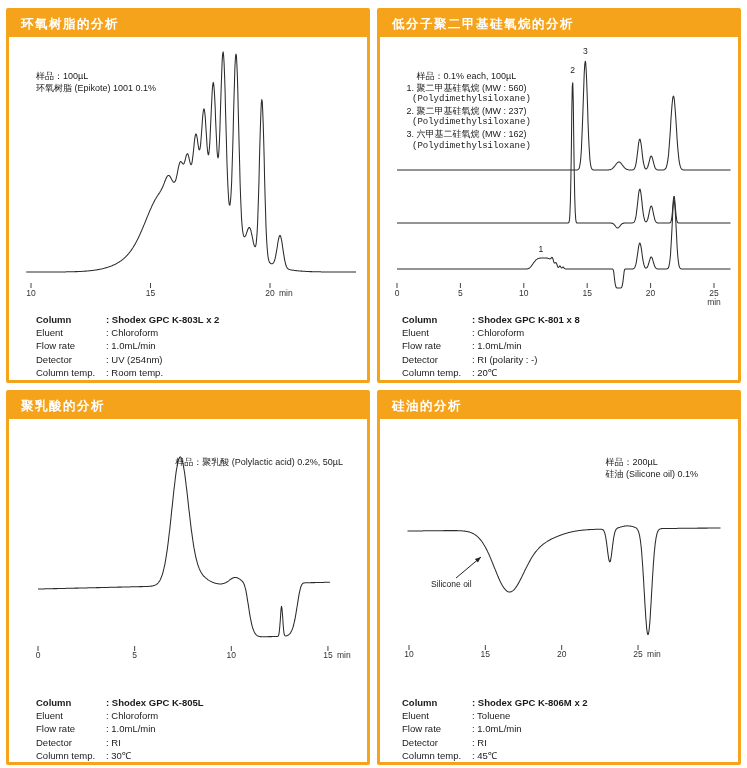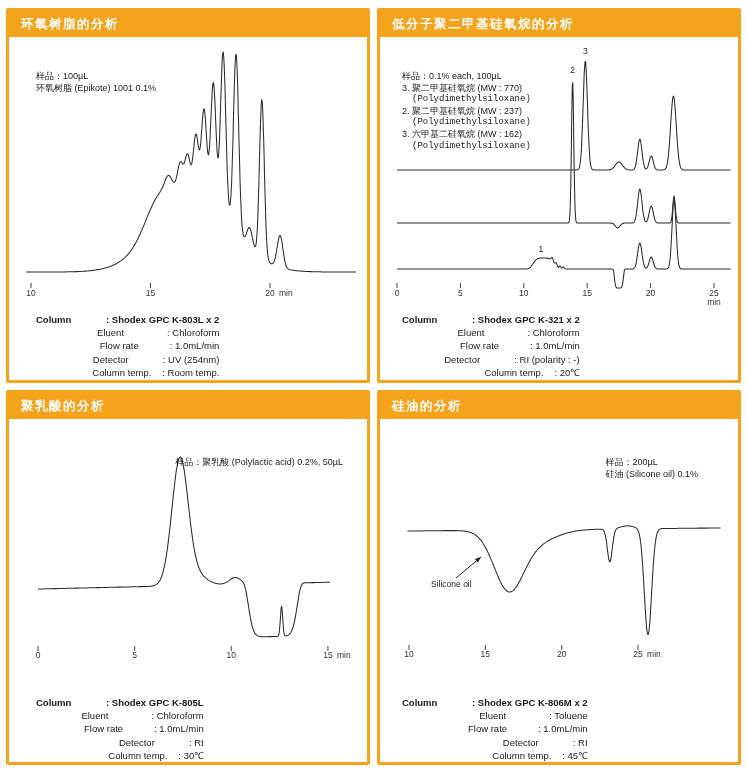--- a/index.html
+++ b/index.html
@@ -7,21 +7,21 @@
   .grid{display:grid;grid-template-columns:364px 364px;gap:7px;padding:8px 16px 3px 6px;box-sizing:border-box;}
   .panel{border:3px solid var(--accent,#F5A31B);height:375px;box-sizing:border-box;background:#fff;border-radius:2px;overflow:hidden;}
   .phead{background:var(--accent,#F5A31B);height:26px;line-height:26px;padding-left:12px;color:#fff;font-weight:bold;font-size:12.5px;letter-spacing:1.5px;}
   .pbody{position:relative;height:343px;overflow:hidden;}
   svg.chart{position:absolute;left:0;top:0;width:358px;display:block;}
   .sample{position:absolute;font-size:9px;line-height:11.6px;color:#1a1a1a;white-space:nowrap;margin-top:14px;}
   .sline.ind{padding-left:10px;font-family:Liberation Mono, monospace;}
   .tick{font-size:8.5px;fill:#333;font-family:"Liberation Sans",sans-serif;}
   .plabel{font-size:8.5px;fill:#222;font-family:"Liberation Sans",sans-serif;}
   .cond{position:absolute;font-size:9.5px;line-height:13.2px;color:#1a1a1a;white-space:nowrap;}
-  .crow{display:flex;justify-content:flex-end;}
+  .crow{display:flex;}
   .crow.bold{font-weight:bold;}
   .clabel{width:70px;flex:0 0 70px;}
 </style>
 </head>
 <body>
 
 <div class="grid">
 
   <section class="panel">
     <header class="phead"><span>环氧树脂的分析</span></header>
@@ -82,33 +82,33 @@
           <line x1="334" y1="246" x2="334" y2="251" stroke="#444" stroke-width="1"></line>
           <text x="334" y="259" text-anchor="middle" class="tick">25</text>
           <text x="334" y="268" text-anchor="middle" class="tick">min</text>
           <path d="M17.0 133.0 L17.5 133.0 L18.0 133.0 L18.4 133.0 L18.9 133.0 L19.4 133.0 L19.9 133.0 L20.3 133.0 L20.8 133.0 L21.3 133.0 L21.8 133.0 L22.2 133.0 L22.7 133.0 L23.2 133.0 L23.7 133.0 L24.1 133.0 L24.6 133.0 L25.1 133.0 L25.6 133.0 L26.1 133.0 L26.5 133.0 L27.0 133.0 L27.5 133.0 L28.0 133.0 L28.4 133.0 L28.9 133.0 L29.4 133.0 L29.9 133.0 L30.3 133.0 L30.8 133.0 L31.3 133.0 L31.8 133.0 L32.2 133.0 L32.7 133.0 L33.2 133.0 L33.7 133.0 L34.2 133.0 L34.6 133.0 L35.1 133.0 L35.6 133.0 L36.1 133.0 L36.5 133.0 L37.0 133.0 L37.5 133.0 L38.0 133.0 L38.4 133.0 L38.9 133.0 L39.4 133.0 L39.9 133.0 L40.3 133.0 L40.8 133.0 L41.3 133.0 L41.8 133.0 L42.2 133.0 L42.7 133.0 L43.2 133.0 L43.7 133.0 L44.2 133.0 L44.6 133.0 L45.1 133.0 L45.6 133.0 L46.1 133.0 L46.5 133.0 L47.0 133.0 L47.5 133.0 L48.0 133.0 L48.4 133.0 L48.9 133.0 L49.4 133.0 L49.9 133.0 L50.3 133.0 L50.8 133.0 L51.3 133.0 L51.8 133.0 L52.3 133.0 L52.7 133.0 L53.2 133.0 L53.7 133.0 L54.2 133.0 L54.6 133.0 L55.1 133.0 L55.6 133.0 L56.1 133.0 L56.5 133.0 L57.0 133.0 L57.5 133.0 L58.0 133.0 L58.4 133.0 L58.9 133.0 L59.4 133.0 L59.9 133.0 L60.4 133.0 L60.8 133.0 L61.3 133.0 L61.8 133.0 L62.3 133.0 L62.7 133.0 L63.2 133.0 L63.7 133.0 L64.2 133.0 L64.6 133.0 L65.1 133.0 L65.6 133.0 L66.1 133.0 L66.5 133.0 L67.0 133.0 L67.5 133.0 L68.0 133.0 L68.5 133.0 L68.9 133.0 L69.4 133.0 L69.9 133.0 L70.4 133.0 L70.8 133.0 L71.3 133.0 L71.8 133.0 L72.3 133.0 L72.7 133.0 L73.2 133.0 L73.7 133.0 L74.2 133.0 L74.6 133.0 L75.1 133.0 L75.6 133.0 L76.1 133.0 L76.6 133.0 L77.0 133.0 L77.5 133.0 L78.0 133.0 L78.5 133.0 L78.9 133.0 L79.4 133.0 L79.9 133.0 L80.4 133.0 L80.8 133.0 L81.3 133.0 L81.8 133.0 L82.3 133.0 L82.7 133.0 L83.2 133.0 L83.7 133.0 L84.2 133.0 L84.6 133.0 L85.1 133.0 L85.6 133.0 L86.1 133.0 L86.6 133.0 L87.0 133.0 L87.5 133.0 L88.0 133.0 L88.5 133.0 L88.9 133.0 L89.4 133.0 L89.9 133.0 L90.4 133.0 L90.8 133.0 L91.3 133.0 L91.8 133.0 L92.3 133.0 L92.7 133.0 L93.2 133.0 L93.7 133.0 L94.2 133.0 L94.7 133.0 L95.1 133.0 L95.6 133.0 L96.1 133.0 L96.6 133.0 L97.0 133.0 L97.5 133.0 L98.0 133.0 L98.5 133.0 L98.9 133.0 L99.4 133.0 L99.9 133.0 L100.4 133.0 L100.8 133.0 L101.3 133.0 L101.8 133.0 L102.3 133.0 L102.8 133.0 L103.2 133.0 L103.7 133.0 L104.2 133.0 L104.7 133.0 L105.1 133.0 L105.6 133.0 L106.1 133.0 L106.6 133.0 L107.0 133.0 L107.5 133.0 L108.0 133.0 L108.5 133.0 L108.9 133.0 L109.4 133.0 L109.9 133.0 L110.4 133.0 L110.9 133.0 L111.3 133.0 L111.8 133.0 L112.3 133.0 L112.8 133.0 L113.2 133.0 L113.7 133.0 L114.2 133.0 L114.7 133.0 L115.1 133.0 L115.6 133.0 L116.1 133.0 L116.6 133.0 L117.0 133.0 L117.5 133.0 L118.0 133.0 L118.5 133.0 L119.0 133.0 L119.4 133.0 L119.9 133.0 L120.4 133.0 L120.9 133.0 L121.3 133.0 L121.8 133.0 L122.3 133.0 L122.8 133.0 L123.2 133.0 L123.7 133.0 L124.2 133.0 L124.7 133.0 L125.1 133.0 L125.6 133.0 L126.1 133.0 L126.6 133.0 L127.0 133.0 L127.5 133.0 L128.0 133.0 L128.5 133.0 L129.0 133.0 L129.4 133.0 L129.9 133.0 L130.4 133.0 L130.9 133.0 L131.3 133.0 L131.8 133.0 L132.3 133.0 L132.8 133.0 L133.2 133.0 L133.7 133.0 L134.2 133.0 L134.7 133.0 L135.1 133.0 L135.6 133.0 L136.1 133.0 L136.6 133.0 L137.1 133.0 L137.5 133.0 L138.0 133.0 L138.5 133.0 L139.0 133.0 L139.4 133.0 L139.9 133.0 L140.4 133.0 L140.9 133.0 L141.3 133.0 L141.8 133.0 L142.3 133.0 L142.8 133.0 L143.2 133.0 L143.7 133.0 L144.2 133.0 L144.7 133.0 L145.2 133.0 L145.6 133.0 L146.1 133.0 L146.6 133.0 L147.1 133.0 L147.5 133.0 L148.0 133.0 L148.5 133.0 L149.0 133.0 L149.4 133.0 L149.9 133.0 L150.4 133.0 L150.9 133.0 L151.3 133.0 L151.8 133.0 L152.3 133.0 L152.8 133.0 L153.3 133.0 L153.7 133.0 L154.2 133.0 L154.7 133.0 L155.2 133.0 L155.6 133.0 L156.1 133.0 L156.6 133.0 L157.1 133.0 L157.5 133.0 L158.0 133.0 L158.5 133.0 L159.0 133.0 L159.4 133.0 L159.9 133.0 L160.4 133.0 L160.9 133.0 L161.4 133.0 L161.8 133.0 L162.3 133.0 L162.8 133.0 L163.3 133.0 L163.7 133.0 L164.2 133.0 L164.7 133.0 L165.2 133.0 L165.6 133.0 L166.1 133.0 L166.6 133.0 L167.1 133.0 L167.5 133.0 L168.0 133.0 L168.5 133.0 L169.0 133.0 L169.4 133.0 L169.9 133.0 L170.4 133.0 L170.9 133.0 L171.4 133.0 L171.8 133.0 L172.3 133.0 L172.8 133.0 L173.3 133.0 L173.7 133.0 L174.2 133.0 L174.7 133.0 L175.2 133.0 L175.6 133.0 L176.1 133.0 L176.6 133.0 L177.1 133.0 L177.5 133.0 L178.0 133.0 L178.5 133.0 L179.0 133.0 L179.5 133.0 L179.9 133.0 L180.4 133.0 L180.9 133.0 L181.4 133.0 L181.8 133.0 L182.3 133.0 L182.8 133.0 L183.3 133.0 L183.7 133.0 L184.2 133.0 L184.7 133.0 L185.2 133.0 L185.6 133.0 L186.1 133.0 L186.6 133.0 L187.1 133.0 L187.6 133.0 L188.0 133.0 L188.5 133.0 L189.0 133.0 L189.5 133.0 L189.9 133.0 L190.4 133.0 L190.9 133.0 L191.4 133.0 L191.8 133.0 L192.3 133.0 L192.8 133.0 L193.3 133.0 L193.7 133.0 L194.2 133.0 L194.7 133.0 L195.2 133.0 L195.7 133.0 L196.1 133.0 L196.6 133.0 L197.1 132.9 L197.6 132.8 L198.0 132.6 L198.5 132.2 L199.0 131.5 L199.5 130.2 L199.9 128.0 L200.4 124.6 L200.9 119.5 L201.4 112.3 L201.8 102.8 L202.3 91.0 L202.8 77.4 L203.3 62.8 L203.8 48.7 L204.2 36.6 L204.7 28.1 L205.2 24.2 L205.7 25.5 L206.1 31.9 L206.6 42.4 L207.1 55.7 L207.6 70.2 L208.0 84.4 L208.5 97.2 L209.0 107.9 L209.5 116.2 L209.9 122.3 L210.4 126.5 L210.9 129.3 L211.4 130.9 L211.8 131.9 L212.3 132.5 L212.8 132.7 L213.3 132.9 L213.8 133.0 L214.2 133.0 L214.7 133.0 L215.2 133.0 L215.7 133.0 L216.1 133.0 L216.6 133.0 L217.1 133.0 L217.6 133.0 L218.0 133.0 L218.5 133.0 L219.0 133.0 L219.5 133.0 L219.9 133.0 L220.4 133.0 L220.9 133.0 L221.4 133.0 L221.9 133.0 L222.3 133.0 L222.8 133.0 L223.3 133.0 L223.8 133.0 L224.2 133.0 L224.7 133.0 L225.2 133.0 L225.7 133.0 L226.1 133.0 L226.6 133.0 L227.1 133.0 L227.6 133.0 L228.0 132.9 L228.5 132.9 L229.0 132.8 L229.5 132.8 L230.0 132.7 L230.4 132.5 L230.9 132.4 L231.4 132.1 L231.9 131.9 L232.3 131.6 L232.8 131.2 L233.3 130.7 L233.8 130.2 L234.2 129.6 L234.7 129.0 L235.2 128.4 L235.7 127.7 L236.1 127.1 L236.6 126.5 L237.1 126.0 L237.6 125.5 L238.1 125.2 L238.5 125.0 L239.0 125.0 L239.5 125.1 L240.0 125.3 L240.4 125.7 L240.9 126.2 L241.4 126.7 L241.9 127.4 L242.3 128.0 L242.8 128.6 L243.3 129.3 L243.8 129.9 L244.2 130.4 L244.7 130.9 L245.2 131.3 L245.7 131.7 L246.2 132.0 L246.6 132.3 L247.1 132.4 L247.6 132.6 L248.1 132.7 L248.5 132.8 L249.0 132.9 L249.5 132.9 L250.0 132.9 L250.4 133.0 L250.9 133.0 L251.4 133.0 L251.9 133.0 L252.3 132.9 L252.8 132.8 L253.3 132.7 L253.8 132.4 L254.3 131.9 L254.7 131.1 L255.2 129.9 L255.7 128.1 L256.2 125.7 L256.6 122.6 L257.1 119.0 L257.6 114.9 L258.1 110.8 L258.5 107.0 L259.0 104.1 L259.5 102.4 L260.0 102.1 L260.4 103.3 L260.9 105.8 L261.4 109.3 L261.9 113.3 L262.3 117.4 L262.8 121.3 L263.3 124.6 L263.8 127.2 L264.3 129.2 L264.7 130.6 L265.2 131.5 L265.7 131.9 L266.2 132.0 L266.6 131.7 L267.1 131.1 L267.6 130.2 L268.1 128.8 L268.5 127.2 L269.0 125.3 L269.5 123.3 L270.0 121.5 L270.4 120.0 L270.9 119.2 L271.4 119.0 L271.9 119.7 L272.4 121.0 L272.8 122.7 L273.3 124.7 L273.8 126.6 L274.3 128.4 L274.7 129.8 L275.2 131.0 L275.7 131.7 L276.2 132.3 L276.6 132.6 L277.1 132.8 L277.6 132.9 L278.1 133.0 L278.5 133.0 L279.0 133.0 L279.5 133.0 L280.0 133.0 L280.5 133.0 L280.9 133.0 L281.4 133.0 L281.9 133.0 L282.4 133.0 L282.8 132.9 L283.3 132.9 L283.8 132.8 L284.3 132.7 L284.7 132.4 L285.2 132.0 L285.7 131.4 L286.2 130.5 L286.6 129.1 L287.1 127.2 L287.6 124.6 L288.1 121.2 L288.6 116.9 L289.0 111.6 L289.5 105.4 L290.0 98.5 L290.5 91.0 L290.9 83.3 L291.4 76.0 L291.9 69.4 L292.4 64.2 L292.8 60.6 L293.3 59.1 L293.8 59.6 L294.3 62.3 L294.7 66.8 L295.2 72.9 L295.7 79.9 L296.2 87.5 L296.7 95.1 L297.1 102.3 L297.6 108.9 L298.1 114.6 L298.6 119.4 L299.0 123.2 L299.5 126.1 L300.0 128.3 L300.5 129.9 L300.9 131.0 L301.4 131.8 L301.9 132.3 L302.4 132.6 L302.8 132.8 L303.3 132.9 L303.8 132.9 L304.3 133.0 L304.7 133.0 L305.2 133.0 L305.7 133.0 L306.2 133.0 L306.7 133.0 L307.1 133.0 L307.6 133.0 L308.1 133.0 L308.6 133.0 L309.0 133.0 L309.5 133.0 L310.0 133.0 L310.5 133.0 L310.9 133.0 L311.4 133.0 L311.9 133.0 L312.4 133.0 L312.8 133.0 L313.3 133.0 L313.8 133.0 L314.3 133.0 L314.8 133.0 L315.2 133.0 L315.7 133.0 L316.2 133.0 L316.7 133.0 L317.1 133.0 L317.6 133.0 L318.1 133.0 L318.6 133.0 L319.0 133.0 L319.5 133.0 L320.0 133.0 L320.5 133.0 L320.9 133.0 L321.4 133.0 L321.9 133.0 L322.4 133.0 L322.9 133.0 L323.3 133.0 L323.8 133.0 L324.3 133.0 L324.8 133.0 L325.2 133.0 L325.7 133.0 L326.2 133.0 L326.7 133.0 L327.1 133.0 L327.6 133.0 L328.1 133.0 L328.6 133.0 L329.0 133.0 L329.5 133.0 L330.0 133.0 L330.5 133.0 L331.0 133.0 L331.4 133.0 L331.9 133.0 L332.4 133.0 L332.9 133.0 L333.3 133.0 L333.8 133.0 L334.3 133.0 L334.8 133.0 L335.2 133.0 L335.7 133.0 L336.2 133.0 L336.7 133.0 L337.1 133.0 L337.6 133.0 L338.1 133.0 L338.6 133.0 L339.1 133.0 L339.5 133.0 L340.0 133.0 L340.5 133.0 L341.0 133.0 L341.4 133.0 L341.9 133.0 L342.4 133.0 L342.9 133.0 L343.3 133.0 L343.8 133.0 L344.3 133.0 L344.8 133.0 L345.2 133.0 L345.7 133.0 L346.2 133.0 L346.7 133.0 L347.1 133.0 L347.6 133.0 L348.1 133.0 L348.6 133.0 L349.1 133.0 L349.5 133.0 L350.0 133.0 L350.5 133.0 " fill="none" stroke="#2b2b2b" stroke-width="1.05" stroke-linejoin="round"></path>
           <path d="M17.0 186.0 L17.5 186.0 L18.0 186.0 L18.4 186.0 L18.9 186.0 L19.4 186.0 L19.9 186.0 L20.3 186.0 L20.8 186.0 L21.3 186.0 L21.8 186.0 L22.2 186.0 L22.7 186.0 L23.2 186.0 L23.7 186.0 L24.1 186.0 L24.6 186.0 L25.1 186.0 L25.6 186.0 L26.1 186.0 L26.5 186.0 L27.0 186.0 L27.5 186.0 L28.0 186.0 L28.4 186.0 L28.9 186.0 L29.4 186.0 L29.9 186.0 L30.3 186.0 L30.8 186.0 L31.3 186.0 L31.8 186.0 L32.2 186.0 L32.7 186.0 L33.2 186.0 L33.7 186.0 L34.2 186.0 L34.6 186.0 L35.1 186.0 L35.6 186.0 L36.1 186.0 L36.5 186.0 L37.0 186.0 L37.5 186.0 L38.0 186.0 L38.4 186.0 L38.9 186.0 L39.4 186.0 L39.9 186.0 L40.3 186.0 L40.8 186.0 L41.3 186.0 L41.8 186.0 L42.2 186.0 L42.7 186.0 L43.2 186.0 L43.7 186.0 L44.2 186.0 L44.6 186.0 L45.1 186.0 L45.6 186.0 L46.1 186.0 L46.5 186.0 L47.0 186.0 L47.5 186.0 L48.0 186.0 L48.4 186.0 L48.9 186.0 L49.4 186.0 L49.9 186.0 L50.3 186.0 L50.8 186.0 L51.3 186.0 L51.8 186.0 L52.3 186.0 L52.7 186.0 L53.2 186.0 L53.7 186.0 L54.2 186.0 L54.6 186.0 L55.1 186.0 L55.6 186.0 L56.1 186.0 L56.5 186.0 L57.0 186.0 L57.5 186.0 L58.0 186.0 L58.4 186.0 L58.9 186.0 L59.4 186.0 L59.9 186.0 L60.4 186.0 L60.8 186.0 L61.3 186.0 L61.8 186.0 L62.3 186.0 L62.7 186.0 L63.2 186.0 L63.7 186.0 L64.2 186.0 L64.6 186.0 L65.1 186.0 L65.6 186.0 L66.1 186.0 L66.5 186.0 L67.0 186.0 L67.5 186.0 L68.0 186.0 L68.5 186.0 L68.9 186.0 L69.4 186.0 L69.9 186.0 L70.4 186.0 L70.8 186.0 L71.3 186.0 L71.8 186.0 L72.3 186.0 L72.7 186.0 L73.2 186.0 L73.7 186.0 L74.2 186.0 L74.6 186.0 L75.1 186.0 L75.6 186.0 L76.1 186.0 L76.6 186.0 L77.0 186.0 L77.5 186.0 L78.0 186.0 L78.5 186.0 L78.9 186.0 L79.4 186.0 L79.9 186.0 L80.4 186.0 L80.8 186.0 L81.3 186.0 L81.8 186.0 L82.3 186.0 L82.7 186.0 L83.2 186.0 L83.7 186.0 L84.2 186.0 L84.6 186.0 L85.1 186.0 L85.6 186.0 L86.1 186.0 L86.6 186.0 L87.0 186.0 L87.5 186.0 L88.0 186.0 L88.5 186.0 L88.9 186.0 L89.4 186.0 L89.9 186.0 L90.4 186.0 L90.8 186.0 L91.3 186.0 L91.8 186.0 L92.3 186.0 L92.7 186.0 L93.2 186.0 L93.7 186.0 L94.2 186.0 L94.7 186.0 L95.1 186.0 L95.6 186.0 L96.1 186.0 L96.6 186.0 L97.0 186.0 L97.5 186.0 L98.0 186.0 L98.5 186.0 L98.9 186.0 L99.4 186.0 L99.9 186.0 L100.4 186.0 L100.8 186.0 L101.3 186.0 L101.8 186.0 L102.3 186.0 L102.8 186.0 L103.2 186.0 L103.7 186.0 L104.2 186.0 L104.7 186.0 L105.1 186.0 L105.6 186.0 L106.1 186.0 L106.6 186.0 L107.0 186.0 L107.5 186.0 L108.0 186.0 L108.5 186.0 L108.9 186.0 L109.4 186.0 L109.9 186.0 L110.4 186.0 L110.9 186.0 L111.3 186.0 L111.8 186.0 L112.3 186.0 L112.8 186.0 L113.2 186.0 L113.7 186.0 L114.2 186.0 L114.7 186.0 L115.1 186.0 L115.6 186.0 L116.1 186.0 L116.6 186.0 L117.0 186.0 L117.5 186.0 L118.0 186.0 L118.5 186.0 L119.0 186.0 L119.4 186.0 L119.9 186.0 L120.4 186.0 L120.9 186.0 L121.3 186.0 L121.8 186.0 L122.3 186.0 L122.8 186.0 L123.2 186.0 L123.7 186.0 L124.2 186.0 L124.7 186.0 L125.1 186.0 L125.6 186.0 L126.1 186.0 L126.6 186.0 L127.0 186.0 L127.5 186.0 L128.0 186.0 L128.5 186.0 L129.0 186.0 L129.4 186.0 L129.9 186.0 L130.4 186.0 L130.9 186.0 L131.3 186.0 L131.8 186.0 L132.3 186.0 L132.8 186.0 L133.2 186.0 L133.7 186.0 L134.2 186.0 L134.7 186.0 L135.1 186.0 L135.6 186.0 L136.1 186.0 L136.6 186.0 L137.1 186.0 L137.5 186.0 L138.0 186.0 L138.5 186.0 L139.0 186.0 L139.4 186.0 L139.9 186.0 L140.4 186.0 L140.9 186.0 L141.3 186.0 L141.8 186.0 L142.3 186.0 L142.8 186.0 L143.2 186.0 L143.7 186.0 L144.2 186.0 L144.7 186.0 L145.2 186.0 L145.6 186.0 L146.1 186.0 L146.6 186.0 L147.1 186.0 L147.5 186.0 L148.0 186.0 L148.5 186.0 L149.0 186.0 L149.4 186.0 L149.9 186.0 L150.4 186.0 L150.9 186.0 L151.3 186.0 L151.8 186.0 L152.3 186.0 L152.8 186.0 L153.3 186.0 L153.7 186.0 L154.2 186.0 L154.7 186.0 L155.2 186.0 L155.6 186.0 L156.1 186.0 L156.6 186.0 L157.1 186.0 L157.5 186.0 L158.0 186.0 L158.5 186.0 L159.0 186.0 L159.4 186.0 L159.9 186.0 L160.4 186.0 L160.9 186.0 L161.4 186.0 L161.8 186.0 L162.3 186.0 L162.8 186.0 L163.3 186.0 L163.7 186.0 L164.2 186.0 L164.7 186.0 L165.2 186.0 L165.6 186.0 L166.1 186.0 L166.6 186.0 L167.1 186.0 L167.5 186.0 L168.0 186.0 L168.5 186.0 L169.0 186.0 L169.4 186.0 L169.9 186.0 L170.4 186.0 L170.9 186.0 L171.4 186.0 L171.8 186.0 L172.3 186.0 L172.8 186.0 L173.3 186.0 L173.7 186.0 L174.2 186.0 L174.7 186.0 L175.2 186.0 L175.6 186.0 L176.1 186.0 L176.6 186.0 L177.1 186.0 L177.5 186.0 L178.0 186.0 L178.5 186.0 L179.0 186.0 L179.5 186.0 L179.9 186.0 L180.4 186.0 L180.9 186.0 L181.4 186.0 L181.8 186.0 L182.3 186.0 L182.8 186.0 L183.3 186.0 L183.7 186.0 L184.2 186.0 L184.7 186.0 L185.2 186.0 L185.6 186.0 L186.1 186.0 L186.6 186.0 L187.1 186.0 L187.6 186.0 L188.0 186.0 L188.5 185.8 L189.0 185.1 L189.5 182.9 L189.9 177.0 L190.4 164.1 L190.9 141.0 L191.4 108.3 L191.8 73.4 L192.3 48.8 L192.8 45.7 L193.3 65.4 L193.7 98.9 L194.2 133.2 L194.7 159.1 L195.2 174.5 L195.7 181.9 L196.1 184.7 L196.6 185.7 L197.1 185.9 L197.6 186.0 L198.0 186.0 L198.5 186.0 L199.0 186.0 L199.5 186.0 L199.9 186.0 L200.4 186.0 L200.9 186.0 L201.4 186.0 L201.8 186.0 L202.3 186.0 L202.8 186.0 L203.3 186.0 L203.8 186.0 L204.2 186.0 L204.7 186.0 L205.2 186.0 L205.7 186.0 L206.1 186.0 L206.6 186.0 L207.1 186.0 L207.6 186.0 L208.0 186.0 L208.5 186.0 L209.0 186.0 L209.5 186.0 L209.9 186.0 L210.4 186.0 L210.9 186.0 L211.4 186.0 L211.8 186.0 L212.3 186.0 L212.8 186.0 L213.3 186.0 L213.8 186.0 L214.2 186.0 L214.7 186.0 L215.2 186.0 L215.7 186.0 L216.1 186.0 L216.6 186.0 L217.1 186.0 L217.6 186.0 L218.0 186.0 L218.5 186.0 L219.0 186.0 L219.5 186.0 L219.9 186.0 L220.4 186.0 L220.9 186.0 L221.4 186.0 L221.9 186.0 L222.3 186.0 L222.8 186.0 L223.3 186.0 L223.8 186.0 L224.2 186.0 L224.7 186.0 L225.2 186.0 L225.7 186.0 L226.1 186.0 L226.6 186.0 L227.1 186.0 L227.6 186.0 L228.0 186.0 L228.5 186.0 L229.0 186.0 L229.5 186.0 L230.0 186.0 L230.4 186.0 L230.9 186.1 L231.4 186.1 L231.9 186.2 L232.3 186.3 L232.8 186.5 L233.3 186.8 L233.8 187.2 L234.2 187.7 L234.7 188.2 L235.2 188.8 L235.7 189.5 L236.1 190.0 L236.6 190.5 L237.1 190.9 L237.6 191.0 L238.1 190.9 L238.5 190.6 L239.0 190.2 L239.5 189.6 L240.0 189.0 L240.4 188.4 L240.9 187.8 L241.4 187.3 L241.9 186.9 L242.3 186.6 L242.8 186.4 L243.3 186.2 L243.8 186.1 L244.2 186.1 L244.7 186.0 L245.2 186.0 L245.7 186.0 L246.2 186.0 L246.6 186.0 L247.1 186.0 L247.6 186.0 L248.1 186.0 L248.5 186.0 L249.0 186.0 L249.5 186.0 L250.0 186.0 L250.4 186.0 L250.9 186.0 L251.4 186.0 L251.9 186.0 L252.3 185.9 L252.8 185.8 L253.3 185.7 L253.8 185.3 L254.3 184.8 L254.7 183.9 L255.2 182.6 L255.7 180.6 L256.2 178.0 L256.6 174.6 L257.1 170.6 L257.6 166.2 L258.1 161.6 L258.5 157.5 L259.0 154.3 L259.5 152.4 L260.0 152.1 L260.4 153.4 L260.9 156.1 L261.4 160.0 L261.9 164.4 L262.3 168.9 L262.8 173.1 L263.3 176.8 L263.8 179.7 L264.3 181.8 L264.7 183.4 L265.2 184.3 L265.7 184.8 L266.2 184.8 L266.6 184.5 L267.1 183.7 L267.6 182.6 L268.1 181.0 L268.5 178.9 L269.0 176.6 L269.5 174.2 L270.0 172.0 L270.4 170.2 L270.9 169.2 L271.4 169.1 L271.9 169.8 L272.4 171.4 L272.8 173.5 L273.3 175.9 L273.8 178.3 L274.3 180.4 L274.7 182.2 L275.2 183.5 L275.7 184.5 L276.2 185.1 L276.6 185.5 L277.1 185.7 L277.6 185.9 L278.1 185.9 L278.5 186.0 L279.0 186.0 L279.5 186.0 L280.0 186.0 L280.5 186.0 L280.9 186.0 L281.4 186.0 L281.9 186.0 L282.4 186.0 L282.8 186.0 L283.3 186.0 L283.8 186.0 L284.3 186.0 L284.7 186.0 L285.2 186.0 L285.7 186.0 L286.2 186.0 L286.6 186.0 L287.1 186.0 L287.6 186.0 L288.1 186.0 L288.6 186.0 L289.0 186.0 L289.5 186.0 L290.0 185.8 L290.5 185.5 L290.9 184.7 L291.4 183.0 L291.9 179.8 L292.4 175.0 L292.8 169.0 L293.3 163.3 L293.8 159.6 L294.3 159.4 L294.7 162.7 L295.2 168.3 L295.7 174.3 L296.2 179.3 L296.7 182.7 L297.1 184.6 L297.6 185.5 L298.1 185.8 L298.6 185.9 L299.0 186.0 L299.5 186.0 L300.0 186.0 L300.5 186.0 L300.9 186.0 L301.4 186.0 L301.9 186.0 L302.4 186.0 L302.8 186.0 L303.3 186.0 L303.8 186.0 L304.3 186.0 L304.7 186.0 L305.2 186.0 L305.7 186.0 L306.2 186.0 L306.7 186.0 L307.1 186.0 L307.6 186.0 L308.1 186.0 L308.6 186.0 L309.0 186.0 L309.5 186.0 L310.0 186.0 L310.5 186.0 L310.9 186.0 L311.4 186.0 L311.9 186.0 L312.4 186.0 L312.8 186.0 L313.3 186.0 L313.8 186.0 L314.3 186.0 L314.8 186.0 L315.2 186.0 L315.7 186.0 L316.2 186.0 L316.7 186.0 L317.1 186.0 L317.6 186.0 L318.1 186.0 L318.6 186.0 L319.0 186.0 L319.5 186.0 L320.0 186.0 L320.5 186.0 L320.9 186.0 L321.4 186.0 L321.9 186.0 L322.4 186.0 L322.9 186.0 L323.3 186.0 L323.8 186.0 L324.3 186.0 L324.8 186.0 L325.2 186.0 L325.7 186.0 L326.2 186.0 L326.7 186.0 L327.1 186.0 L327.6 186.0 L328.1 186.0 L328.6 186.0 L329.0 186.0 L329.5 186.0 L330.0 186.0 L330.5 186.0 L331.0 186.0 L331.4 186.0 L331.9 186.0 L332.4 186.0 L332.9 186.0 L333.3 186.0 L333.8 186.0 L334.3 186.0 L334.8 186.0 L335.2 186.0 L335.7 186.0 L336.2 186.0 L336.7 186.0 L337.1 186.0 L337.6 186.0 L338.1 186.0 L338.6 186.0 L339.1 186.0 L339.5 186.0 L340.0 186.0 L340.5 186.0 L341.0 186.0 L341.4 186.0 L341.9 186.0 L342.4 186.0 L342.9 186.0 L343.3 186.0 L343.8 186.0 L344.3 186.0 L344.8 186.0 L345.2 186.0 L345.7 186.0 L346.2 186.0 L346.7 186.0 L347.1 186.0 L347.6 186.0 L348.1 186.0 L348.6 186.0 L349.1 186.0 L349.5 186.0 L350.0 186.0 L350.5 186.0 " fill="none" stroke="#2b2b2b" stroke-width="1.05" stroke-linejoin="round"></path>
           <path d="M17.0 232.0 L17.5 232.0 L18.0 232.0 L18.4 232.0 L18.9 232.0 L19.4 232.0 L19.9 232.0 L20.3 232.0 L20.8 232.0 L21.3 232.0 L21.8 232.0 L22.2 232.0 L22.7 232.0 L23.2 232.0 L23.7 232.0 L24.1 232.0 L24.6 232.0 L25.1 232.0 L25.6 232.0 L26.1 232.0 L26.5 232.0 L27.0 232.0 L27.5 232.0 L28.0 232.0 L28.4 232.0 L28.9 232.0 L29.4 232.0 L29.9 232.0 L30.3 232.0 L30.8 232.0 L31.3 232.0 L31.8 232.0 L32.2 232.0 L32.7 232.0 L33.2 232.0 L33.7 232.0 L34.2 232.0 L34.6 232.0 L35.1 232.0 L35.6 232.0 L36.1 232.0 L36.5 232.0 L37.0 232.0 L37.5 232.0 L38.0 232.0 L38.4 232.0 L38.9 232.0 L39.4 232.0 L39.9 232.0 L40.3 232.0 L40.8 232.0 L41.3 232.0 L41.8 232.0 L42.2 232.0 L42.7 232.0 L43.2 232.0 L43.7 232.0 L44.2 232.0 L44.6 232.0 L45.1 232.0 L45.6 232.0 L46.1 232.0 L46.5 232.0 L47.0 232.0 L47.5 232.0 L48.0 232.0 L48.4 232.0 L48.9 232.0 L49.4 232.0 L49.9 232.0 L50.3 232.0 L50.8 232.0 L51.3 232.0 L51.8 232.0 L52.3 232.0 L52.7 232.0 L53.2 232.0 L53.7 232.0 L54.2 232.0 L54.6 232.0 L55.1 232.0 L55.6 232.0 L56.1 232.0 L56.5 232.0 L57.0 232.0 L57.5 232.0 L58.0 232.0 L58.4 232.0 L58.9 232.0 L59.4 232.0 L59.9 232.0 L60.4 232.0 L60.8 232.0 L61.3 232.0 L61.8 232.0 L62.3 232.0 L62.7 232.0 L63.2 232.0 L63.7 232.0 L64.2 232.0 L64.6 232.0 L65.1 232.0 L65.6 232.0 L66.1 232.0 L66.5 232.0 L67.0 232.0 L67.5 232.0 L68.0 232.0 L68.5 232.0 L68.9 232.0 L69.4 232.0 L69.9 232.0 L70.4 232.0 L70.8 232.0 L71.3 232.0 L71.8 232.0 L72.3 232.0 L72.7 232.0 L73.2 232.0 L73.7 232.0 L74.2 232.0 L74.6 232.0 L75.1 232.0 L75.6 232.0 L76.1 232.0 L76.6 232.0 L77.0 232.0 L77.5 232.0 L78.0 232.0 L78.5 232.0 L78.9 232.0 L79.4 232.0 L79.9 232.0 L80.4 232.0 L80.8 232.0 L81.3 232.0 L81.8 232.0 L82.3 232.0 L82.7 232.0 L83.2 232.0 L83.7 232.0 L84.2 232.0 L84.6 232.0 L85.1 232.0 L85.6 232.0 L86.1 232.0 L86.6 232.0 L87.0 232.0 L87.5 232.0 L88.0 232.0 L88.5 232.0 L88.9 232.0 L89.4 232.0 L89.9 232.0 L90.4 232.0 L90.8 232.0 L91.3 232.0 L91.8 232.0 L92.3 232.0 L92.7 232.0 L93.2 232.0 L93.7 232.0 L94.2 232.0 L94.7 232.0 L95.1 232.0 L95.6 232.0 L96.1 232.0 L96.6 232.0 L97.0 232.0 L97.5 232.0 L98.0 232.0 L98.5 232.0 L98.9 232.0 L99.4 232.0 L99.9 232.0 L100.4 232.0 L100.8 232.0 L101.3 232.0 L101.8 232.0 L102.3 232.0 L102.8 232.0 L103.2 232.0 L103.7 232.0 L104.2 232.0 L104.7 232.0 L105.1 232.0 L105.6 232.0 L106.1 232.0 L106.6 232.0 L107.0 232.0 L107.5 232.0 L108.0 232.0 L108.5 232.0 L108.9 232.0 L109.4 232.0 L109.9 232.0 L110.4 232.0 L110.9 232.0 L111.3 232.0 L111.8 232.0 L112.3 232.0 L112.8 232.0 L113.2 232.0 L113.7 232.0 L114.2 232.0 L114.7 232.0 L115.1 232.0 L115.6 232.0 L116.1 232.0 L116.6 232.0 L117.0 232.0 L117.5 232.0 L118.0 232.0 L118.5 232.0 L119.0 232.0 L119.4 232.0 L119.9 232.0 L120.4 232.0 L120.9 232.0 L121.3 232.0 L121.8 232.0 L122.3 232.0 L122.8 232.0 L123.2 232.0 L123.7 232.0 L124.2 232.0 L124.7 232.0 L125.1 232.0 L125.6 232.0 L126.1 232.0 L126.6 232.0 L127.0 232.0 L127.5 232.0 L128.0 232.0 L128.5 232.0 L129.0 232.0 L129.4 232.0 L129.9 232.0 L130.4 232.0 L130.9 232.0 L131.3 232.0 L131.8 232.0 L132.3 232.0 L132.8 232.0 L133.2 232.0 L133.7 232.0 L134.2 232.0 L134.7 232.0 L135.1 232.0 L135.6 232.0 L136.1 232.0 L136.6 232.0 L137.1 232.0 L137.5 232.0 L138.0 232.0 L138.5 232.0 L139.0 232.0 L139.4 232.0 L139.9 232.0 L140.4 232.0 L140.9 232.0 L141.3 232.0 L141.8 232.0 L142.3 232.0 L142.8 232.0 L143.2 232.0 L143.7 232.0 L144.2 232.0 L144.7 232.0 L145.2 232.0 L145.6 232.0 L146.1 232.0 L146.6 231.9 L147.1 231.9 L147.5 231.8 L148.0 231.7 L148.5 231.5 L149.0 231.3 L149.4 231.0 L149.9 230.6 L150.4 230.1 L150.9 229.6 L151.3 229.0 L151.8 228.4 L152.3 227.7 L152.8 227.0 L153.3 226.3 L153.7 225.6 L154.2 225.0 L154.7 224.3 L155.2 223.8 L155.6 223.2 L156.1 222.8 L156.6 222.4 L157.1 222.1 L157.5 221.8 L158.0 221.6 L158.5 221.4 L159.0 221.3 L159.4 221.2 L159.9 221.1 L160.4 221.1 L160.9 221.0 L161.4 221.0 L161.8 221.0 L162.3 221.0 L162.8 221.0 L163.3 221.0 L163.7 221.0 L164.2 221.0 L164.7 221.0 L165.2 221.0 L165.6 221.0 L166.1 221.0 L166.6 221.1 L167.1 221.1 L167.5 221.2 L168.0 221.3 L168.5 221.4 L169.0 221.6 L169.4 221.8 L169.9 221.9 L170.4 221.8 L170.9 221.4 L171.4 220.8 L171.8 220.3 L172.3 220.4 L172.8 221.4 L173.3 223.1 L173.7 224.7 L174.2 225.8 L174.7 226.1 L175.2 225.9 L175.6 225.6 L176.1 225.7 L176.6 226.6 L177.1 228.0 L177.5 229.4 L178.0 230.3 L178.5 230.4 L179.0 229.9 L179.5 229.2 L179.9 228.9 L180.4 229.3 L180.9 230.2 L181.4 230.9 L181.8 231.0 L182.3 230.6 L182.8 230.1 L183.3 230.0 L183.7 230.4 L184.2 231.1 L184.7 231.6 L185.2 231.9 L185.6 232.0 L186.1 232.0 L186.6 232.0 L187.1 232.0 L187.6 232.0 L188.0 232.0 L188.5 232.0 L189.0 232.0 L189.5 232.0 L189.9 232.0 L190.4 232.0 L190.9 232.0 L191.4 232.0 L191.8 232.0 L192.3 232.0 L192.8 232.0 L193.3 232.0 L193.7 232.0 L194.2 232.0 L194.7 232.0 L195.2 232.0 L195.7 232.0 L196.1 232.0 L196.6 232.0 L197.1 232.0 L197.6 232.0 L198.0 232.0 L198.5 232.0 L199.0 232.0 L199.5 232.0 L199.9 232.0 L200.4 232.0 L200.9 232.0 L201.4 232.0 L201.8 232.0 L202.3 232.0 L202.8 232.0 L203.3 232.0 L203.8 232.0 L204.2 232.0 L204.7 232.0 L205.2 232.0 L205.7 232.0 L206.1 232.0 L206.6 232.0 L207.1 232.0 L207.6 232.0 L208.0 232.0 L208.5 232.0 L209.0 232.0 L209.5 232.0 L209.9 232.0 L210.4 232.0 L210.9 232.0 L211.4 232.0 L211.8 232.0 L212.3 232.0 L212.8 232.0 L213.3 232.0 L213.8 232.0 L214.2 232.0 L214.7 232.0 L215.2 232.0 L215.7 232.0 L216.1 232.0 L216.6 232.0 L217.1 232.0 L217.6 232.0 L218.0 232.0 L218.5 232.0 L219.0 232.0 L219.5 232.0 L219.9 232.0 L220.4 232.0 L220.9 232.0 L221.4 232.0 L221.9 232.0 L222.3 232.0 L222.8 232.0 L223.3 232.0 L223.8 232.0 L224.2 232.0 L224.7 232.0 L225.2 232.0 L225.7 232.0 L226.1 232.0 L226.6 232.0 L227.1 232.0 L227.6 232.0 L228.0 232.0 L228.5 232.0 L229.0 232.0 L229.5 232.0 L230.0 232.0 L230.4 232.0 L230.9 232.0 L231.4 232.0 L231.9 232.0 L232.3 232.0 L232.8 232.2 L233.3 233.0 L233.8 235.4 L234.2 239.3 L234.7 243.5 L235.2 246.9 L235.7 249.1 L236.1 250.2 L236.6 250.8 L237.1 250.9 L237.6 251.0 L238.1 251.0 L238.5 251.0 L239.0 251.0 L239.5 251.0 L240.0 251.0 L240.4 251.0 L240.9 250.9 L241.4 250.6 L241.9 249.8 L242.3 248.3 L242.8 245.6 L243.3 241.7 L243.8 237.5 L244.2 234.2 L244.7 232.5 L245.2 232.1 L245.7 232.0 L246.2 232.0 L246.6 232.0 L247.1 232.0 L247.6 232.0 L248.1 232.0 L248.5 232.0 L249.0 232.0 L249.5 232.0 L250.0 232.0 L250.4 232.0 L250.9 232.0 L251.4 232.0 L251.9 232.0 L252.3 231.9 L252.8 231.9 L253.3 231.7 L253.8 231.5 L254.3 231.1 L254.7 230.4 L255.2 229.4 L255.7 227.9 L256.2 225.9 L256.6 223.3 L257.1 220.2 L257.6 216.8 L258.1 213.4 L258.5 210.2 L259.0 207.8 L259.5 206.3 L260.0 206.1 L260.4 207.1 L260.9 209.2 L261.4 212.1 L261.9 215.5 L262.3 218.9 L262.8 222.1 L263.3 224.9 L263.8 227.2 L264.3 228.8 L264.7 230.0 L265.2 230.7 L265.7 231.1 L266.2 231.1 L266.6 230.9 L267.1 230.4 L267.6 229.6 L268.1 228.4 L268.5 227.0 L269.0 225.4 L269.5 223.7 L270.0 222.1 L270.4 220.9 L270.9 220.1 L271.4 220.0 L271.9 220.6 L272.4 221.7 L272.8 223.2 L273.3 224.9 L273.8 226.5 L274.3 228.1 L274.7 229.3 L275.2 230.2 L275.7 230.9 L276.2 231.4 L276.6 231.7 L277.1 231.8 L277.6 231.9 L278.1 232.0 L278.5 232.0 L279.0 232.0 L279.5 232.0 L280.0 232.0 L280.5 232.0 L280.9 232.0 L281.4 232.0 L281.9 232.0 L282.4 232.0 L282.8 232.0 L283.3 232.0 L283.8 232.0 L284.3 232.0 L284.7 232.0 L285.2 232.0 L285.7 232.0 L286.2 232.0 L286.6 231.9 L287.1 231.8 L287.6 231.6 L288.1 231.1 L288.6 230.3 L289.0 228.8 L289.5 226.4 L290.0 222.8 L290.5 217.7 L290.9 210.9 L291.4 202.6 L291.9 193.1 L292.4 183.3 L292.8 174.4 L293.3 167.5 L293.8 163.6 L294.3 163.4 L294.7 166.8 L295.2 173.5 L295.7 182.2 L296.2 191.9 L296.7 201.5 L297.1 210.0 L297.6 217.0 L298.1 222.3 L298.6 226.1 L299.0 228.6 L299.5 230.1 L300.0 231.0 L300.5 231.5 L300.9 231.8 L301.4 231.9 L301.9 232.0 L302.4 232.0 L302.8 232.0 L303.3 232.0 L303.8 232.0 L304.3 232.0 L304.7 232.0 L305.2 232.0 L305.7 232.0 L306.2 232.0 L306.7 232.0 L307.1 232.0 L307.6 232.0 L308.1 232.0 L308.6 232.0 L309.0 232.0 L309.5 232.0 L310.0 232.0 L310.5 232.0 L310.9 232.0 L311.4 232.0 L311.9 232.0 L312.4 232.0 L312.8 232.0 L313.3 232.0 L313.8 232.0 L314.3 232.0 L314.8 232.0 L315.2 232.0 L315.7 232.0 L316.2 232.0 L316.7 232.0 L317.1 232.0 L317.6 232.0 L318.1 232.0 L318.6 232.0 L319.0 232.0 L319.5 232.0 L320.0 232.0 L320.5 232.0 L320.9 232.0 L321.4 232.0 L321.9 232.0 L322.4 232.0 L322.9 232.0 L323.3 232.0 L323.8 232.0 L324.3 232.0 L324.8 232.0 L325.2 232.0 L325.7 232.0 L326.2 232.0 L326.7 232.0 L327.1 232.0 L327.6 232.0 L328.1 232.0 L328.6 232.0 L329.0 232.0 L329.5 232.0 L330.0 232.0 L330.5 232.0 L331.0 232.0 L331.4 232.0 L331.9 232.0 L332.4 232.0 L332.9 232.0 L333.3 232.0 L333.8 232.0 L334.3 232.0 L334.8 232.0 L335.2 232.0 L335.7 232.0 L336.2 232.0 L336.7 232.0 L337.1 232.0 L337.6 232.0 L338.1 232.0 L338.6 232.0 L339.1 232.0 L339.5 232.0 L340.0 232.0 L340.5 232.0 L341.0 232.0 L341.4 232.0 L341.9 232.0 L342.4 232.0 L342.9 232.0 L343.3 232.0 L343.8 232.0 L344.3 232.0 L344.8 232.0 L345.2 232.0 L345.7 232.0 L346.2 232.0 L346.7 232.0 L347.1 232.0 L347.6 232.0 L348.1 232.0 L348.6 232.0 L349.1 232.0 L349.5 232.0 L350.0 232.0 L350.5 232.0 " fill="none" stroke="#2b2b2b" stroke-width="1.05" stroke-linejoin="round"></path>
           <text x="160.918" y="215" text-anchor="middle" class="plabel">1</text>
           <text x="192.618" y="36" text-anchor="middle" class="plabel">2</text>
           <text x="205.298" y="17" text-anchor="middle" class="plabel">3</text>
         </svg>
-      <div class="sample" style="left: 22px; top: 20px;">
+      <div class="sample" style="left: 22px; top: 20px; text-align: center;">
           <div class="sline">样品：0.1% each, 100µL</div>
-          <div class="sline">3. 聚二甲基硅氧烷 (MW : 770)</div>
+          <div class="sline">1. 聚二甲基硅氧烷 (MW : 560)</div>
           <div class="sline ind">(Polydimethylsiloxane)</div>
           <div class="sline">2. 聚二甲基硅氧烷 (MW : 237)</div>
           <div class="sline ind">(Polydimethylsiloxane)</div>
           <div class="sline">3. 六甲基二硅氧烷 (MW : 162)</div>
           <div class="sline ind">(Polydimethylsiloxane)</div>
         </div>
       <div class="cond" style="left: 22px; top: 276px;">
           <div class="crow bold">
             <span class="clabel">Column</span>
-            <span class="cvalue">: Shodex GPC K-321 x 2</span>
+            <span class="cvalue">: Shodex GPC K-801 x 8</span>
           </div>
           <div class="crow">
             <span class="clabel">Eluent</span>
             <span class="cvalue">: Chloroform</span>
           </div>
           <div class="crow">
             <span class="clabel">Flow rate</span>
             <span class="cvalue">: 1.0mL/min</span>
           </div>
           <div class="crow">

